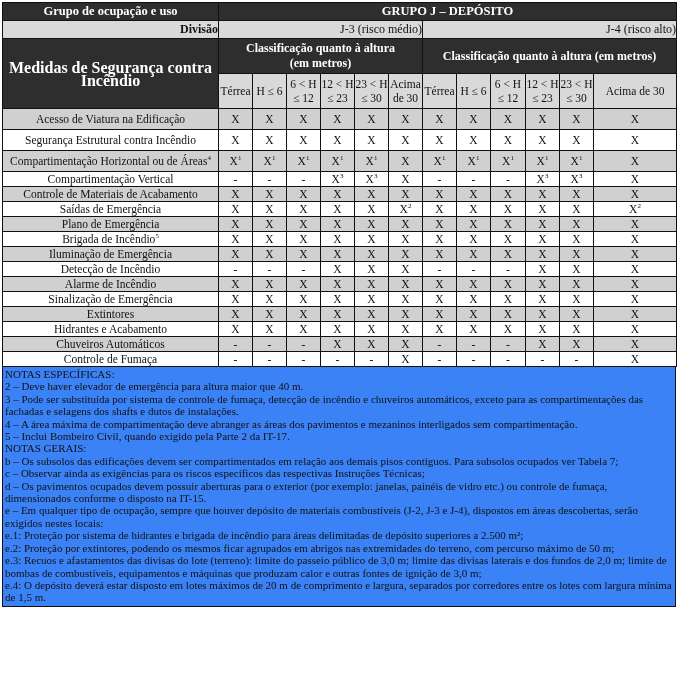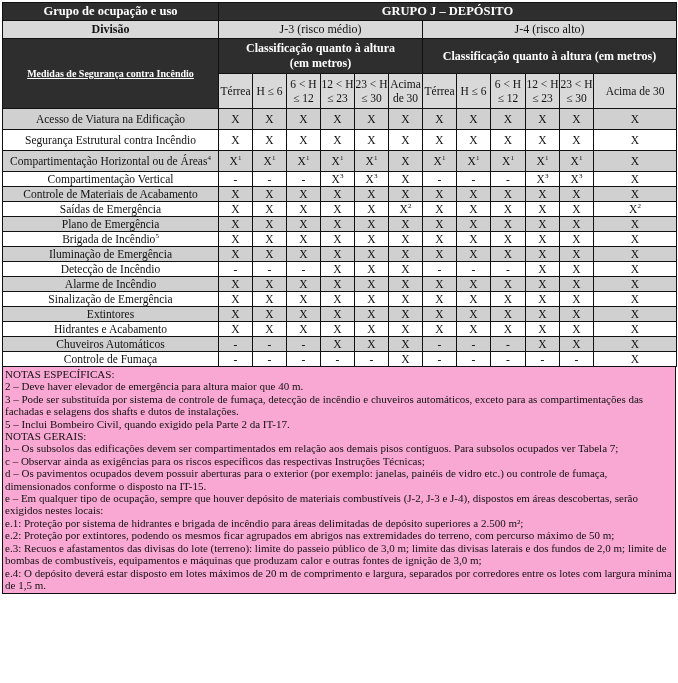--- a/index.html
+++ b/index.html
@@ -2,31 +2,31 @@
 <html><head>
 <meta charset="utf-8">
 <style>
   html, body { margin:0; padding:0; background:#ffffff; }
   body { width:678px; height:683px; overflow:hidden; font-family:"Liberation Serif","DejaVu Serif",serif; color:#111; }
   .wrap { position:absolute; left:2px; top:2px; width:674px; }
   table { border-collapse:collapse; width:674px; table-layout:fixed; }
   td, th { border:1px solid #111; text-align:center; vertical-align:middle; padding:0; font-size:11.5px; line-height:13px; }
   .dark { background:#2e2e2e; color:#ffffff; font-weight:bold;margin-left:16px; }
   .h-title { height:17px; font-size:12.5px; }
-  .h-div { background:#d9d9d9; color:#111; font-weight:normal; height:17px; font-size:12px; }
+  .h-div { background:#d9d9d9; color:#111; font-weight:normal; height:17px; font-size:12px;text-align:right; }
   .h-div.lbl { font-weight:bold; }
   .h-class { height:34px; font-size:12px; line-height:15px; }
   .h-col { background:#d9d9d9; color:#111; font-weight:normal; font-size:11.5px; line-height:14px; height:34px; }
   tr.g td { background:#d0d0d0; }
   tr.w td { background:#ffffff; }
   td.name { font-size:11.5px; }
   tr.tall td { height:20px; }
   tr.short td { height:14px; }
   sup { font-size:7px; line-height:0; vertical-align:super; }
-  .notes { border:1px solid #111; border-top:none; background:#f9a8d4; font-size:11px; line-height:12.4px; padding:1px 2px 2px 2px;font-family:Liberation Serif, serif; }
+  .notes { border:1px solid #111; border-top:none; background:#3b82f6; font-size:11px; line-height:12.4px; padding:1px 2px 2px 2px;font-family:Liberation Serif, serif; }
   .notes .head { font-weight:normal; }
   .notes p { margin:0; }
 </style>
 </head>
 <body>
 
 <div class="wrap">
   <table>
     <colgroup>
       <col style="width:216px">
@@ -47,21 +47,21 @@
       <tr>
         <th class="dark h-title">Grupo de ocupação e uso</th>
         <th class="dark h-title" colspan="12">GRUPO J – DEPÓSITO</th>
       </tr>
       <tr>
         <th class="h-div lbl">Divisão</th>
         <th class="h-div" colspan="6">J-3 (risco médio)</th>
         <th class="h-div" colspan="6">J-4 (risco alto)</th>
       </tr>
       <tr>
-        <th class="dark" rowspan="2" style="font-size:10px;text-decoration:underline;">Medidas de Segurança contra Incêndio</th>
+        <th class="dark" rowspan="2" style="font-size:16px;">Medidas de Segurança contra Incêndio</th>
         <th class="dark h-class" colspan="6" style="padding:0 20px;">Classificação quanto à altura (em metros)</th>
         <th class="dark h-class" colspan="6">Classificação quanto à altura (em metros)</th>
       </tr>
       <tr id="col-header-row">
           <th class="h-col">Térrea</th>
           <th class="h-col">H ≤ 6</th>
           <th class="h-col">6 &lt; H ≤ 12</th>
           <th class="h-col">12 &lt; H ≤ 23</th>
           <th class="h-col">23 &lt; H ≤ 30</th>
           <th class="h-col">Acima de 30</th>
@@ -315,20 +315,21 @@
           <td>X</td>
         </tr>
       </tbody>
   </table>
 
   <div class="notes">
     <p class="head">NOTAS ESPECÍFICAS:</p>
     <div id="specific-notes">
         <p>2 – Deve haver elevador de emergência para altura maior que 40 m.</p>
         <p>3 – Pode ser substituída por sistema de controle de fumaça, detecção de incêndio e chuveiros automáticos, exceto para as compartimentações das fachadas e selagens dos shafts e dutos de instalações.</p>
+        <p>4 – A área máxima de compartimentação deve abranger as áreas dos pavimentos e mezaninos interligados sem compartimentação.</p>
         <p>5 – Inclui Bombeiro Civil, quando exigido pela Parte 2 da IT-17.</p>
       </div>
     <p class="head">NOTAS GERAIS:</p>
     <div id="general-notes">
         <p>b – Os subsolos das edificações devem ser compartimentados em relação aos demais pisos contíguos. Para subsolos ocupados ver Tabela 7;</p>
         <p>c – Observar ainda as exigências para os riscos específicos das respectivas Instruções Técnicas;</p>
         <p>d – Os pavimentos ocupados devem possuir aberturas para o exterior (por exemplo: janelas, painéis de vidro etc.) ou controle de fumaça, dimensionados conforme o disposto na IT-15.</p>
         <p>e – Em qualquer tipo de ocupação, sempre que houver depósito de materiais combustíveis (J-2, J-3 e J-4), dispostos em áreas descobertas, serão exigidos nestes locais:</p>
         <p>e.1: Proteção por sistema de hidrantes e brigada de incêndio para áreas delimitadas de depósito superiores a 2.500 m²;</p>
         <p>e.2: Proteção por extintores, podendo os mesmos ficar agrupados em abrigos nas extremidades do terreno, com percurso máximo de 50 m;</p>

